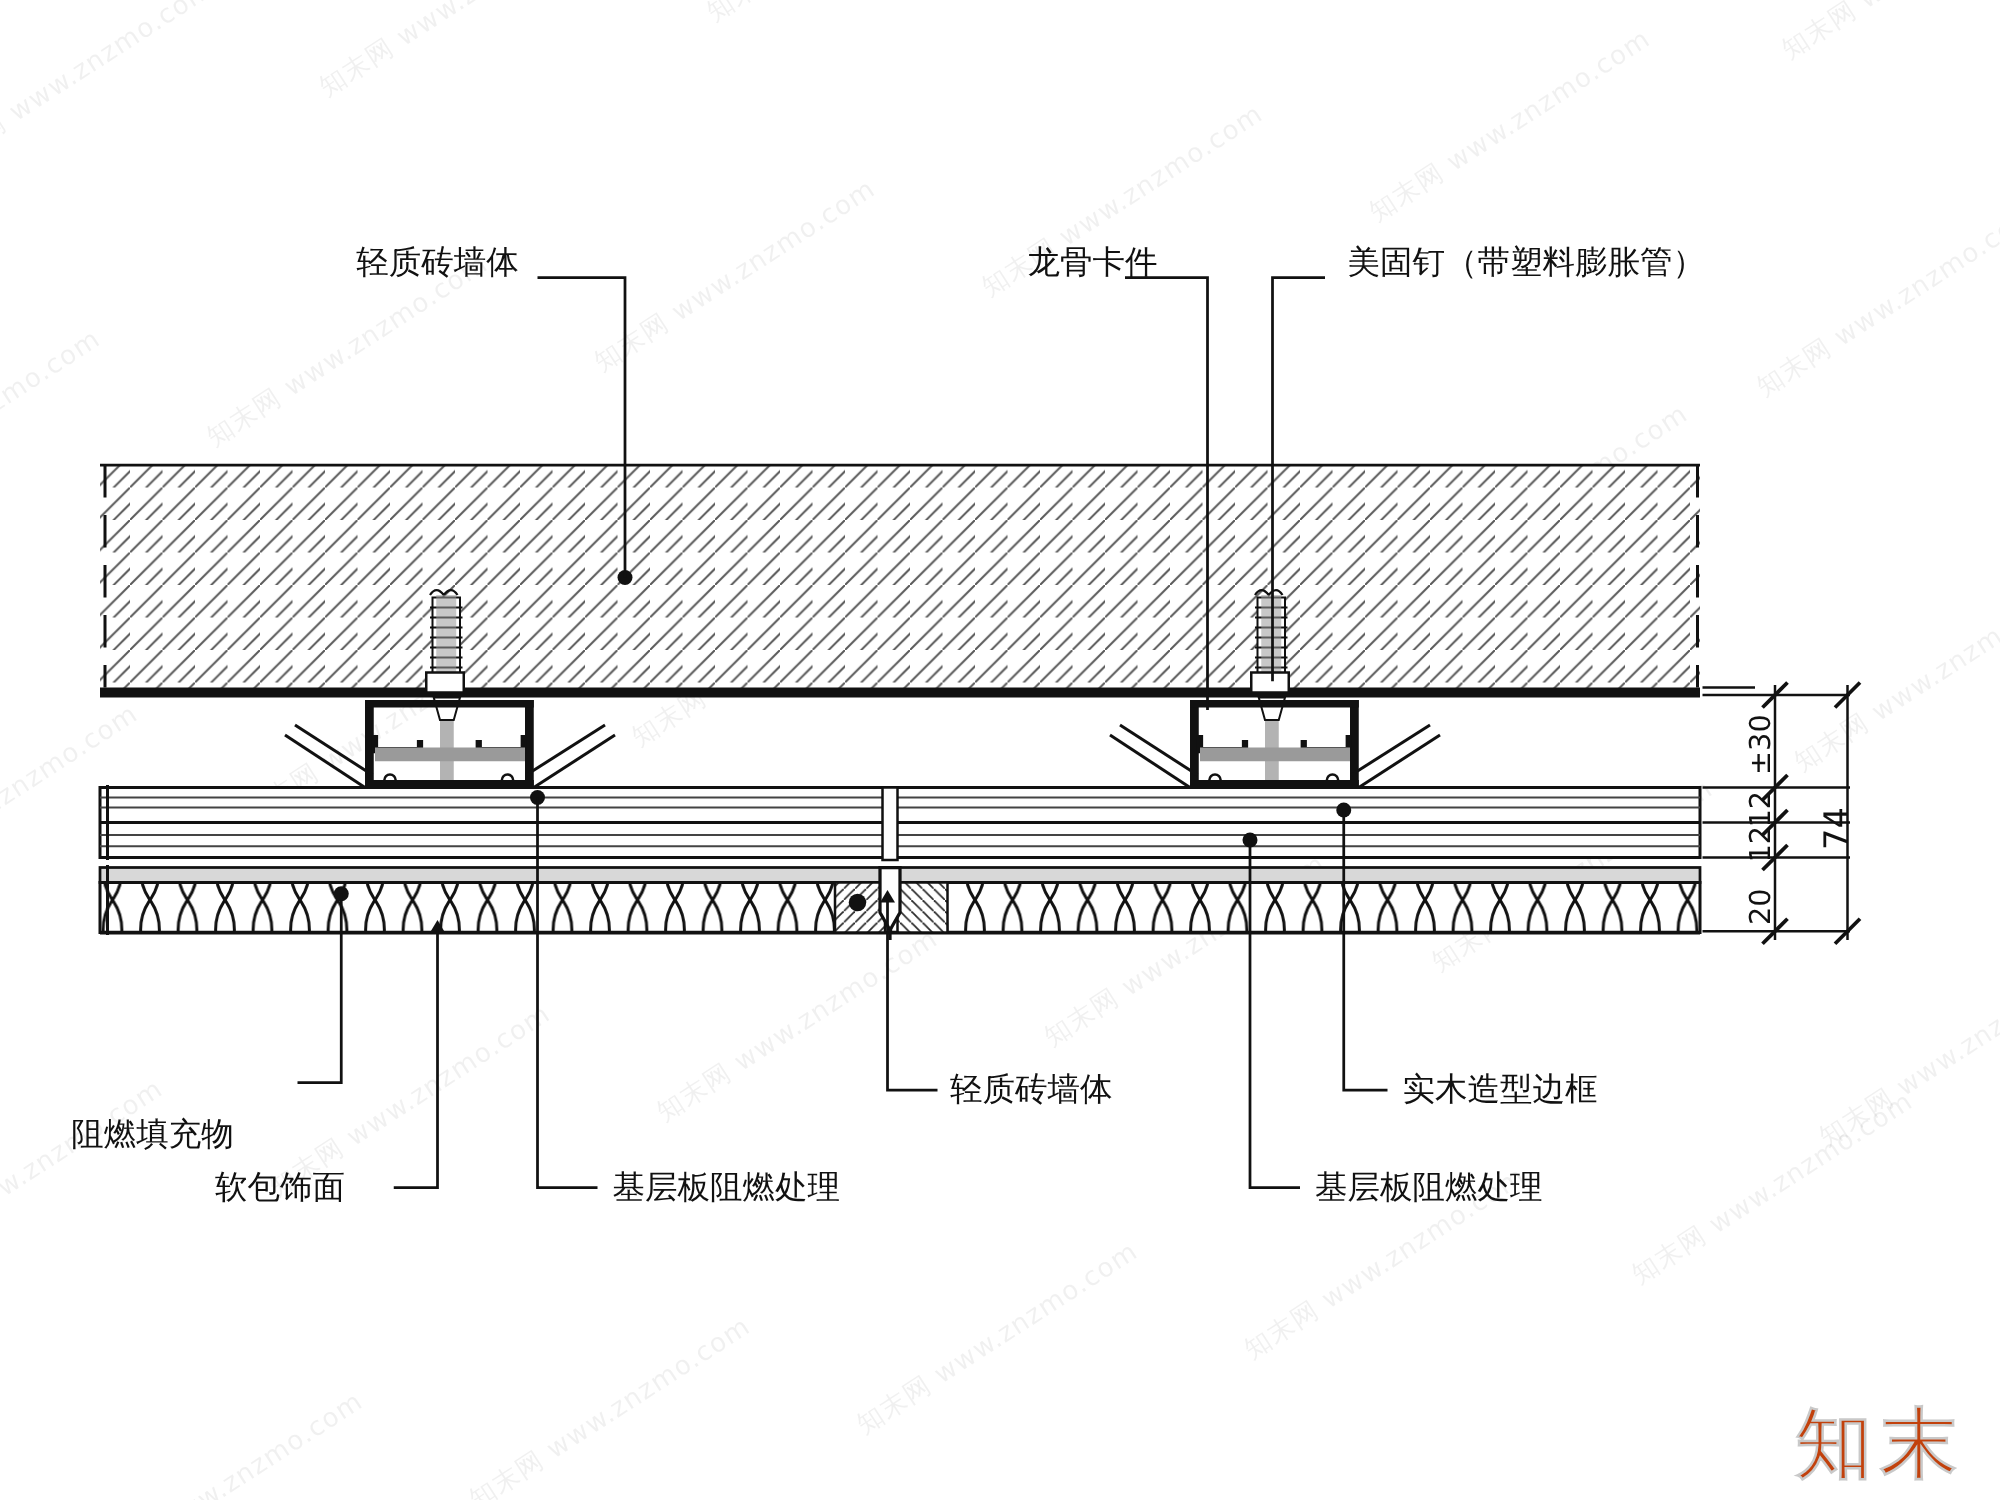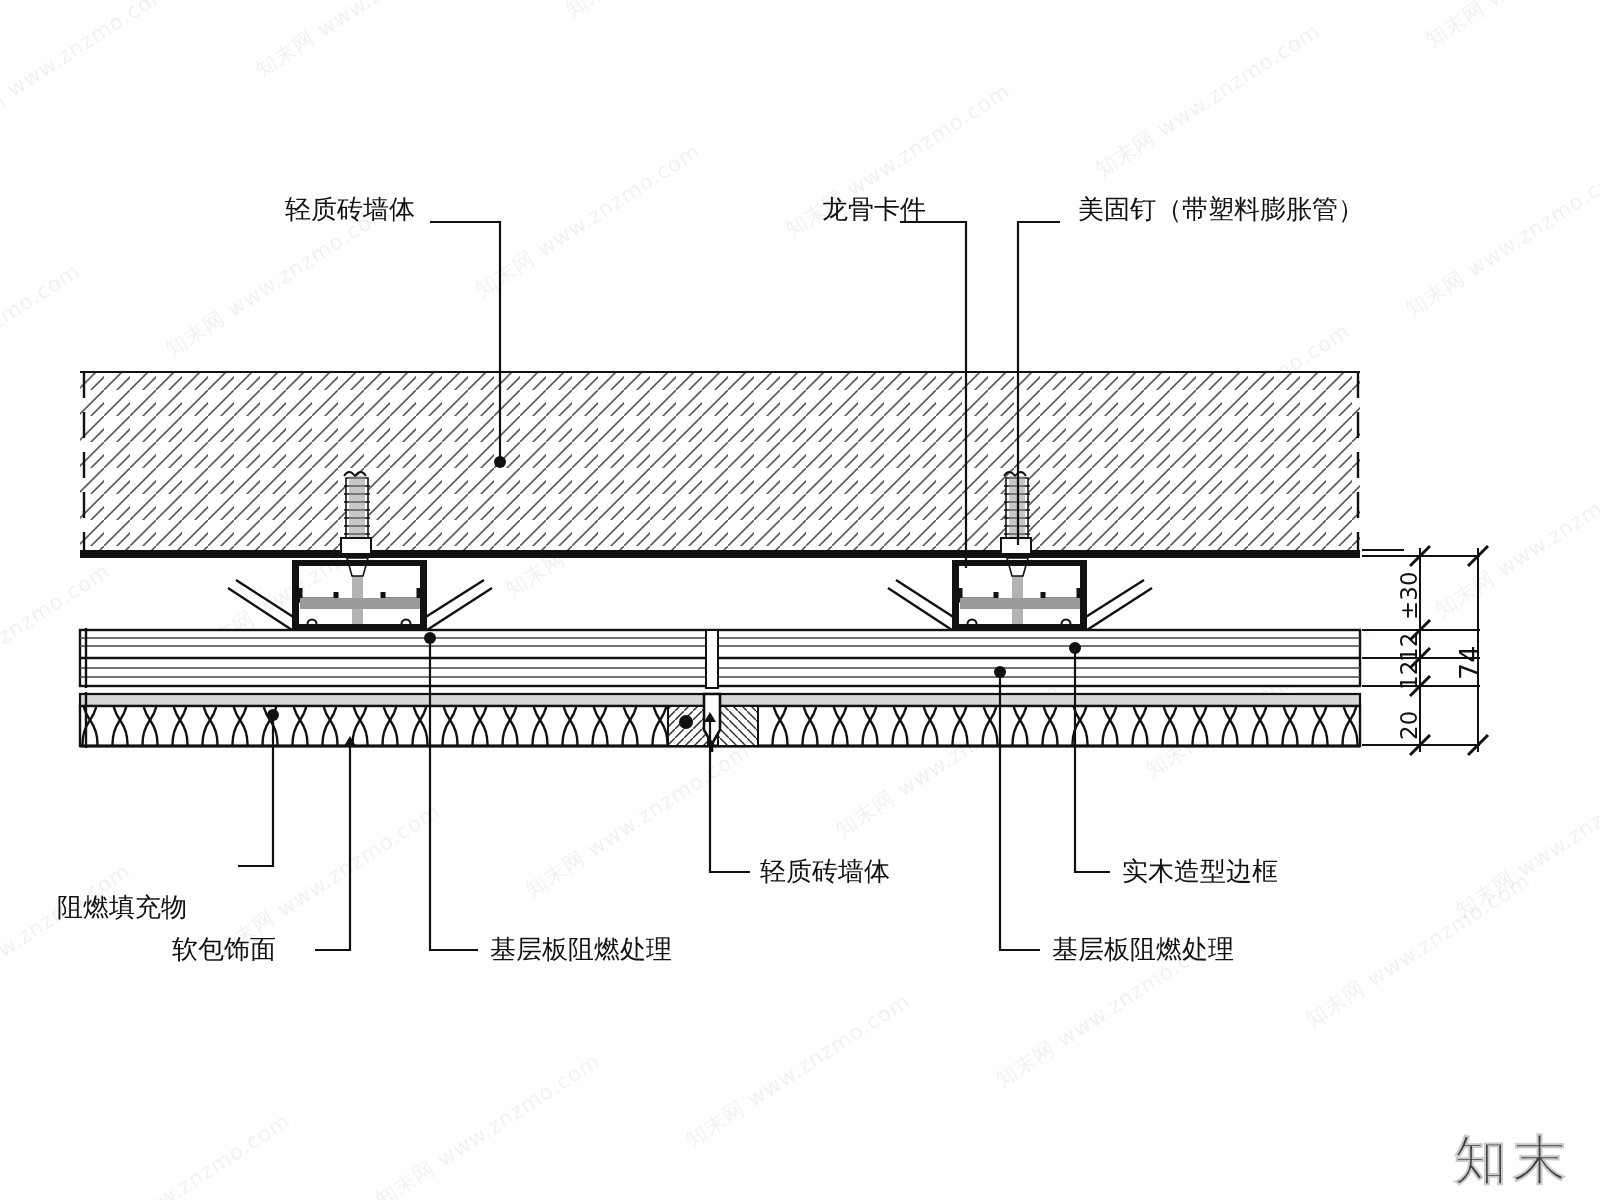--- a/index.html
+++ b/index.html
@@ -17,21 +17,21 @@
   .lbl{position:absolute;white-space:nowrap;font-size:26px;line-height:1;
        font-family:Liberation Serif, serif;color:#111;z-index:30;}
 
   .dim{position:absolute;white-space:nowrap;font-size:23px;line-height:1;
        color:#111;z-index:30;}
   .dim.vert{transform:rotate(-90deg);transform-origin:left top;}
 
   #svgroot{position:absolute;left:0;top:0;z-index:10;}
 
   .brand{position:absolute;right:28px;bottom:14px;text-align:center;z-index:40;}
-  .brand-mark{font-size:53px;line-height:1;color:#404040;
+  .brand-mark{font-size:62px;line-height:1;color:#c2410c;
      -webkit-text-stroke:2px #c9c9c9;letter-spacing:6px;
      font-family:"DejaVu Sans","Liberation Sans",sans-serif;}
   .brand-id{font-size:30px;color:#fff;-webkit-text-stroke:1.4px #c9c9c9;
      letter-spacing:2px;margin-top:6px;
      font-family:"DejaVu Sans","Liberation Sans",sans-serif;}
 </style>
 </head>
 <body>
 
 <div id="stage">

